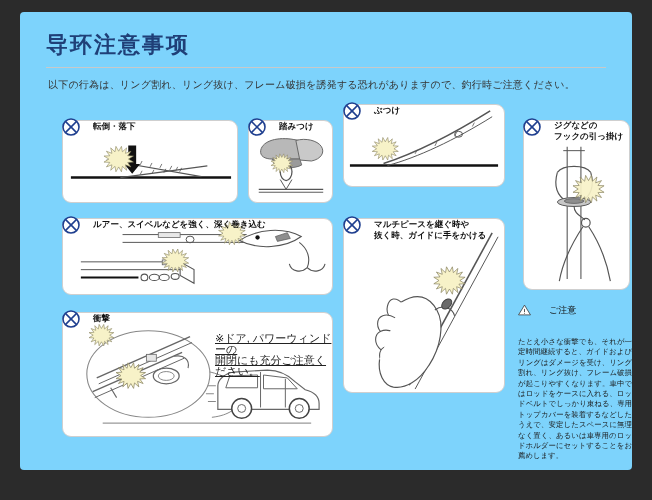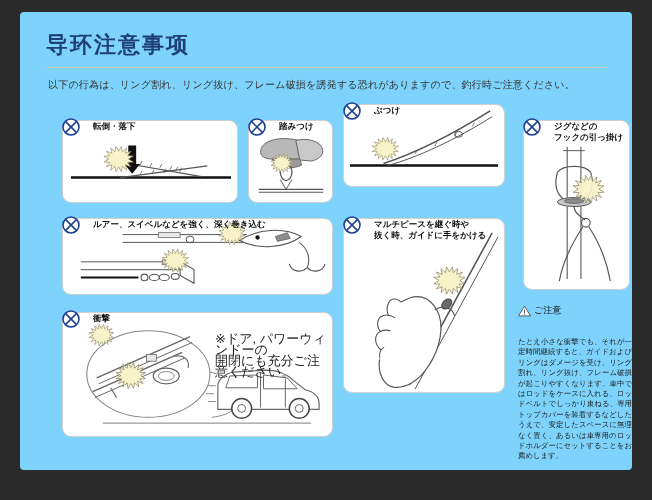--- a/index.html
+++ b/index.html
@@ -68,44 +68,45 @@
     white-space: pre-line;
   }
 
   .illus { position: absolute; inset: 0; overflow: hidden; border-radius: 9px; }
   .illus svg { position:absolute; left:0; top:0; width:100%; height:100%; }
 
   
   #p1 { left: 42px;  top: 108px; width: 176px; height: 83px; }
   #p2 { left: 228px; top: 108px; width: 85px;  height: 83px; text-align: center; }
   #p3 { left: 323px; top: 92px; width: 162px; height: 83px; }
-  #p4 { left: 503px; top: 108px; width: 107px; height: 170px; }
+  #p4 { left: 503px; top: 108px; width: 107px; height: 170px; font-family: Liberation Mono, monospace; }
   #p5 { left: 42px;  top: 206px; width: 271px; height: 77px; }
   #p6 { left: 323px; top: 206px; width: 162px; height: 175px; }
   #p7 { left: 42px;  top: 300px; width: 271px; height: 125px; }
 
   .note-text {
     position: absolute;
     left: 152px; top: 20px;
-    font-size: 13px;
+    font-size: 11px;
     line-height: 11px;
     color: #222222;
     white-space: pre-line;
+    text-decoration: underline;
   }
 
   
   .caution {
     position: absolute;
     left: 498px; top: 292px;
     width: 114px; height: 145px;
   }
   .caution-head {
     display: flex;
-    align-items: flex-end;
-    gap: 3px;
+    align-items: flex-start;
+    gap: 18px;
     margin-bottom: 17px;
   }
   .warn-icon { width: 13px; height: 12px; display: block; }
   .caution-title { font-size: 9px; color: #111111; }
   .caution-body {
     font-size: 7.4px;
     line-height: 10.4px;
     color: #1a1a1a;
     text-align: justify;
     margin-top: 20px;

